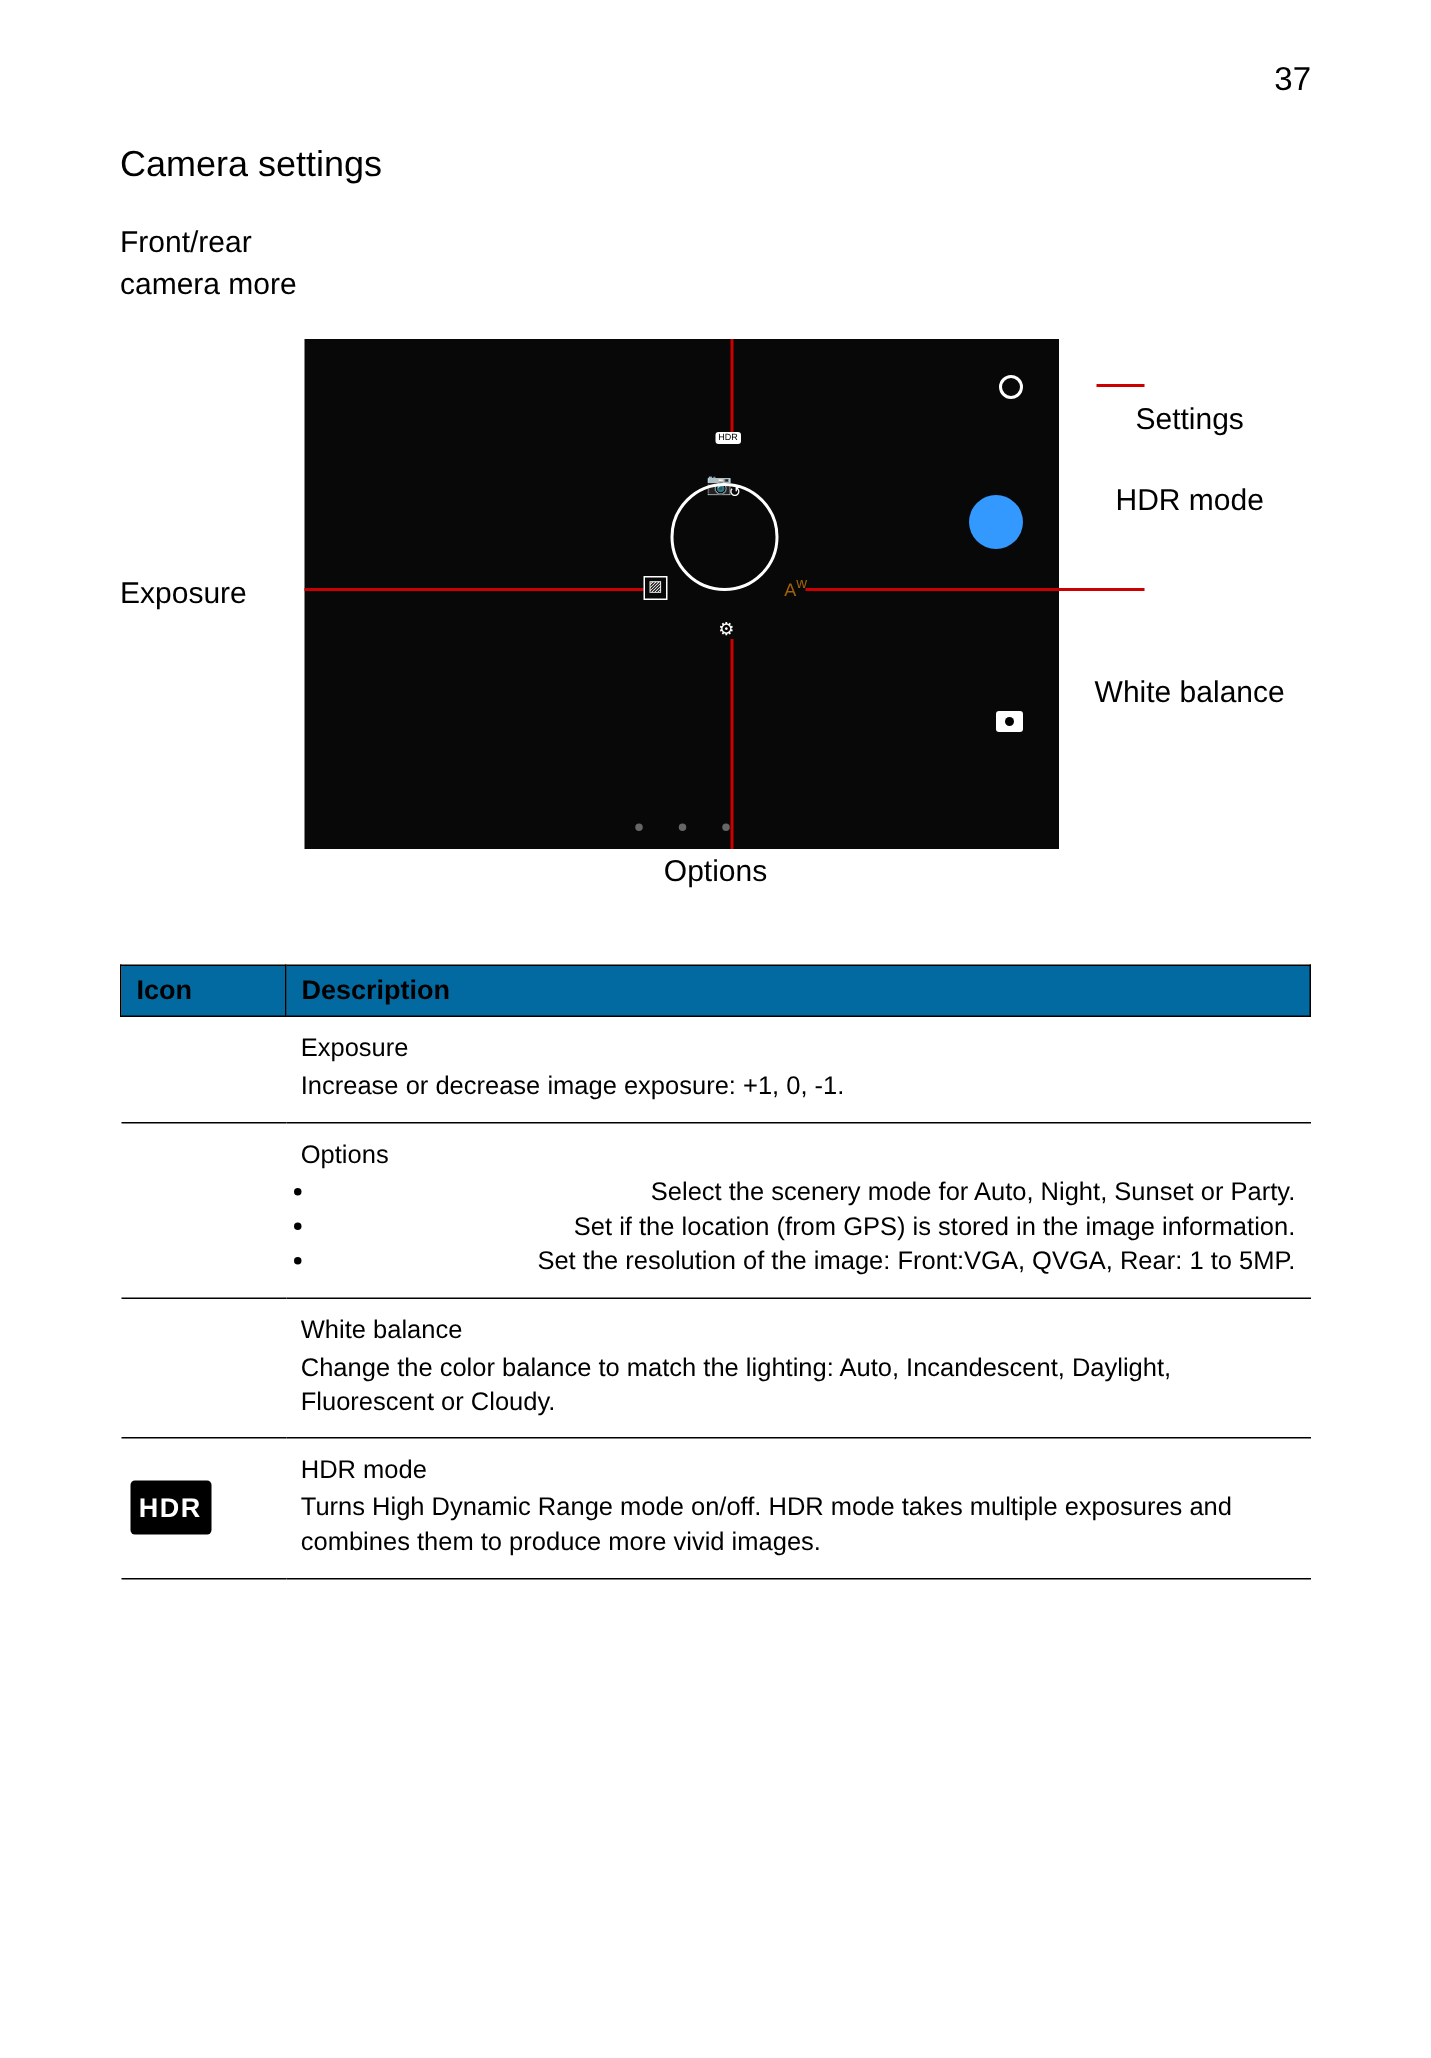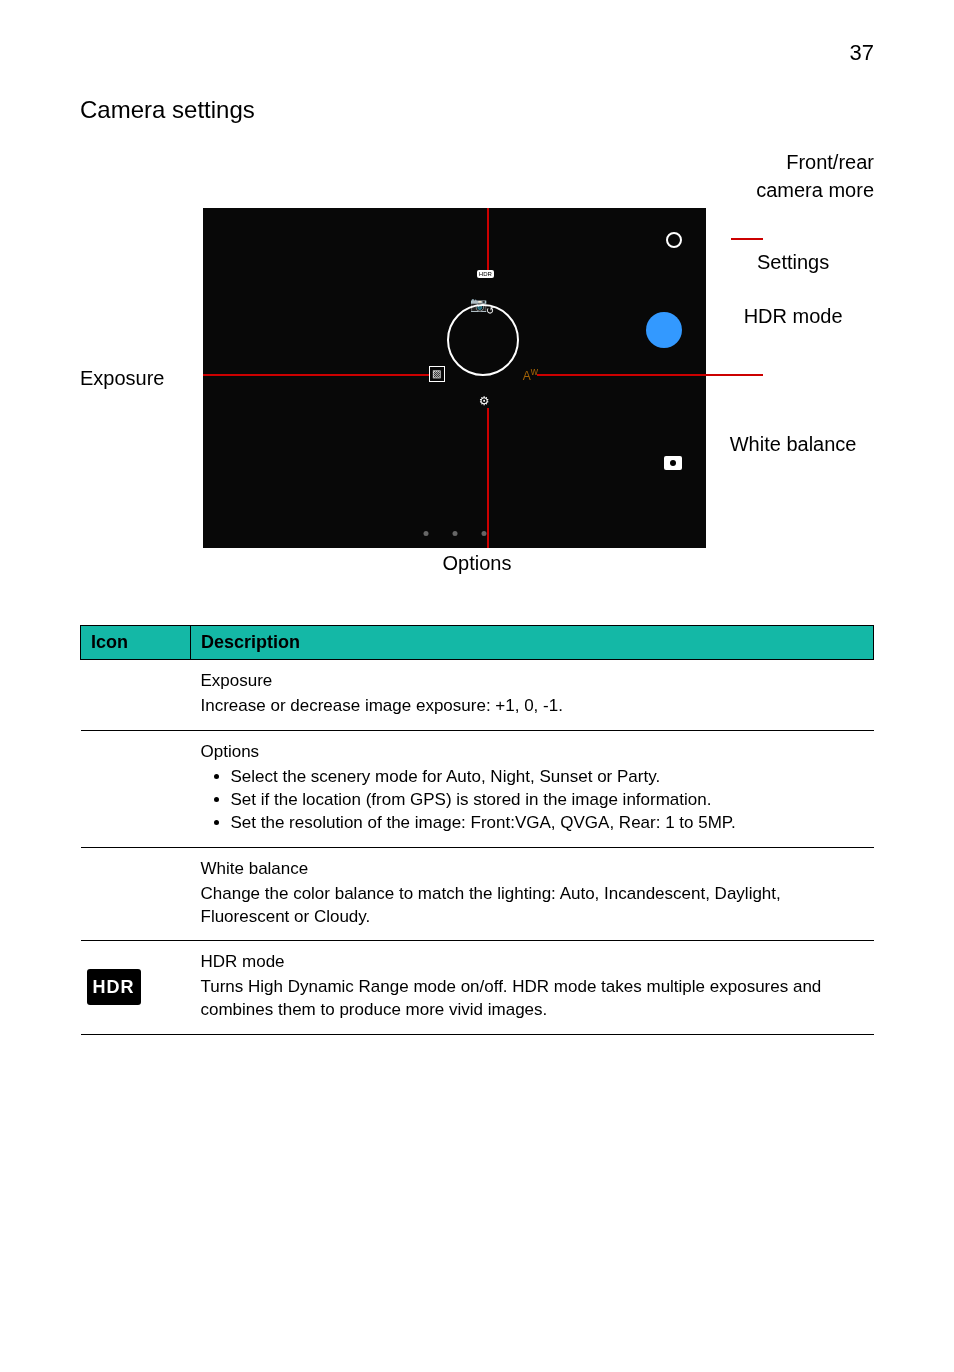--- a/index.html
+++ b/index.html
@@ -19,24 +19,24 @@
     font-size: 24px;
     font-weight: normal;
     margin-bottom: 24px;
   }
   .diagram-wrap {
     position: relative;
     width: 100%;
     margin-bottom: 24px;
   }
   .diagram-top-labels {
-    text-align: right;
+    text-align: left;
     font-size: 20px;
     line-height: 1.4;
-    margin-bottom: 4px;
+    margin-bottom: 22px;
   }
   .diagram-row {
     display: flex;
     align-items: center;
     justify-content: center;
   }
   .left-label, .right-labels {
     font-size: 20px;
     line-height: 1.3;
   }
@@ -189,21 +189,21 @@
     margin-top: 4px;
   }
 
   
   table.icon-table {
     width: 100%;
     border-collapse: collapse;
     margin-top: 50px;
   }
   table.icon-table th {
-    background: #14b8a6;
+    background: #0369a1;
     border: 1px solid #000;
     text-align: left;
     padding: 6px 10px;
     font-size: 18px;
   }
   table.icon-table td {
     border-bottom: 1px solid #000;
     padding: 10px 10px 12px 10px;
     vertical-align: middle;
     font-size: 17px;
@@ -213,21 +213,22 @@
     width: 110px;
     text-align: left;
     padding-left: 6px;
   }
   .desc-title {
     display: block;
     margin-bottom: 2px;
   }
   ul.bullets {
     list-style: disc;
-    margin-left: 30px;
+    margin-left: 12px;
+    text-align: right;
   }
   .ic-expo {
     position: relative;
     width: 40px; height: 36px;
     background: #000;
     border-radius: 3px;
   }
   .ic-expo::before {
     content: "+"; color:#fff; position:absolute; top:2px; left:6px; font-size:14px; font-weight:bold;
   }

